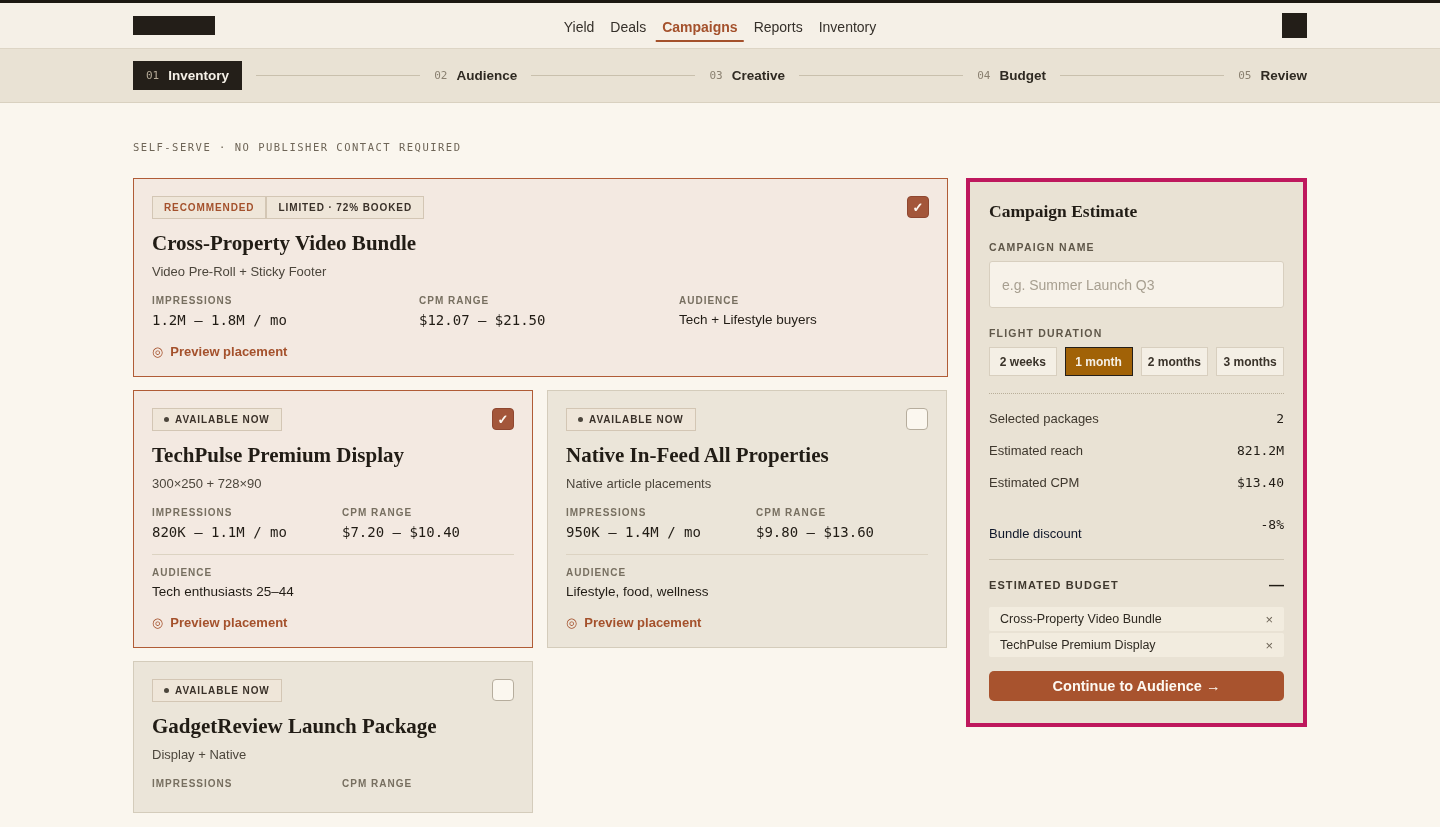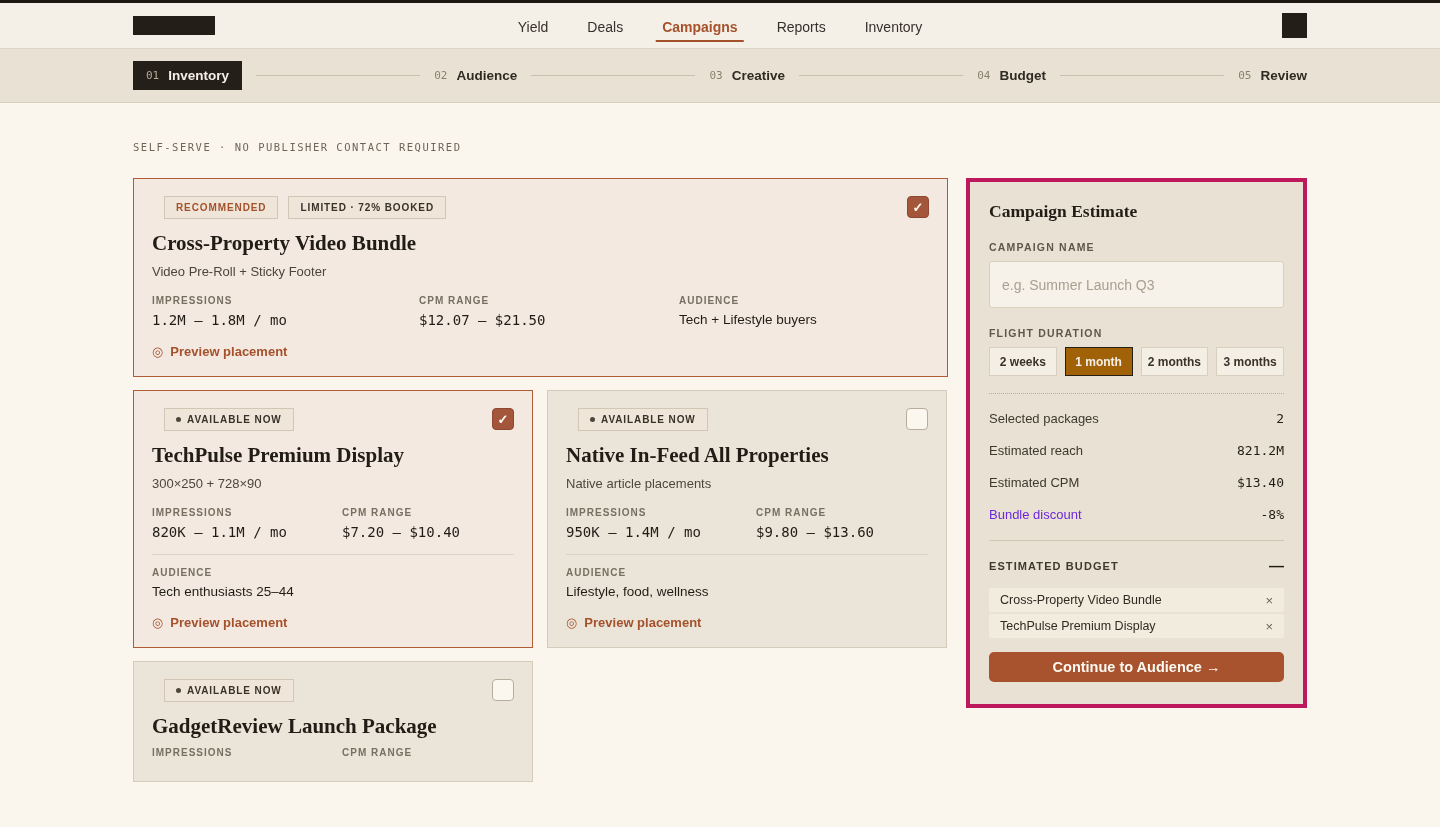--- a/index.html
+++ b/index.html
@@ -17,21 +17,21 @@
     border-top:3px solid #1c1812;
     border-bottom:1px solid #ddd5c5;
     display:flex; align-items:center;
     padding:0 133px;
     position:relative;
   }
   .logo-block { width:82px; height:19px; background:#231e18; }
   .nav {
     position:absolute; left:50%; top:3px; bottom:0;
     transform:translateX(-50%);
-    display:flex; align-items:center; gap:39px;
+    display:flex; align-items:center; gap:16px;
   }
   .nav-item {
     font-size:14px; color:#35302a; cursor:pointer;
     position:relative; height:100%; display:flex; align-items:center;
   }
   .nav-item.active { color:#a4512c; font-weight:700; }
   .nav-item.active::after {
     content:""; position:absolute; left:-6px; right:-6px; bottom:6px;
     height:2px; background:#a4512c;
   }
@@ -68,21 +68,21 @@
   .cards-row { display:flex; gap:14px; }
 
   
   .card {
     background:#ebe5d9; border:1px solid #d4ccbb; padding:17px 18px;
     position:relative;
   }
   .card.selected { background:#f3e9e1; border:1.5px solid #b05c36; }
   .card-half { width:400px; }
   .card-top { display:flex; align-items:flex-start; justify-content:space-between; margin-bottom:12px; }
-  .badges { display:flex; gap:10px;margin-left:12px; }
+  .badges { display:flex; gap:0; }
   .badge {
     font-size:10px; font-weight:700; letter-spacing:0.9px;
     border:1px solid #d3c6b4; background:#efe6d9; color:#3a3129;
     padding:5px 11px; display:flex; align-items:center; gap:6px;
   }
   .badge.accent { color:#a4512c; }
   .badge .dot { width:5px; height:5px; border-radius:50%; background:#4c463c; display:inline-block; }
   .checkbox {
     width:22px; height:22px; border-radius:4px;
     background:#fbf7ef; border:1px solid #b6ad9d;
@@ -118,21 +118,21 @@
   .duration-row { display:flex; gap:8px; margin-top:2px; }
   .dur-btn {
     flex:1; height:29px; display:flex; align-items:center; justify-content:center;
     background:#f4efe5; border:1px solid #d8cfbf; font-size:12px; font-weight:700; color:#3a332a;
     cursor:pointer;
   }
   .dur-btn.active { background:#a16207; border-color:#241f19; color:#f5f0e7; }
   .dotted-divider { border-top:1px dotted #b8ae99; margin:17px 0 0 0; }
   .sb-row { display:flex; align-items:center; justify-content:space-between; margin-top:17px; }
   .sb-row-label { font-size:13px; color:#3f382e; }
-  .sb-row-label.muted { color:#6d28d9; }
+  .sb-row-label.muted { color:#0f172a;margin-top:19px; }
   .sb-row-value { font-family:"DejaVu Sans Mono", monospace; font-size:13px; color:#211c15; }
   .solid-divider { border-top:1px solid #cfc6b4; margin:18px 0 0 0; }
   .sb-budget-row { display:flex; align-items:center; justify-content:space-between; margin-top:16px; }
   .sb-budget-label { font-size:11px; font-weight:700; letter-spacing:1.1px; color:#3f382e; }
   .sb-budget-value { font-weight:700; font-size:15px; color:#211c15; }
   .chips { margin-top:14px; display:flex; flex-direction:column; gap:2px; }
   .chip {
     background:#f2ecdf; border-radius:2px; height:24px;
     display:flex; align-items:center; justify-content:space-between; padding:0 11px;
   }
@@ -300,20 +300,21 @@
           <div class="card-top">
             <div class="badges">
               <div class="badge">
                   <span class="dot"></span>
                   <span>AVAILABLE NOW</span>
                 </div>
             </div>
             <div class="checkbox"></div>
           </div>
           <div class="card-title">GadgetReview Launch Package</div>
+          <div class="card-sub">Display + Native</div>
           <div class="metrics two">
             <div>
               <div class="m-label">IMPRESSIONS</div>
 
             </div>
             <div>
               <div class="m-label">CPM RANGE</div>
 
             </div>
           </div>

